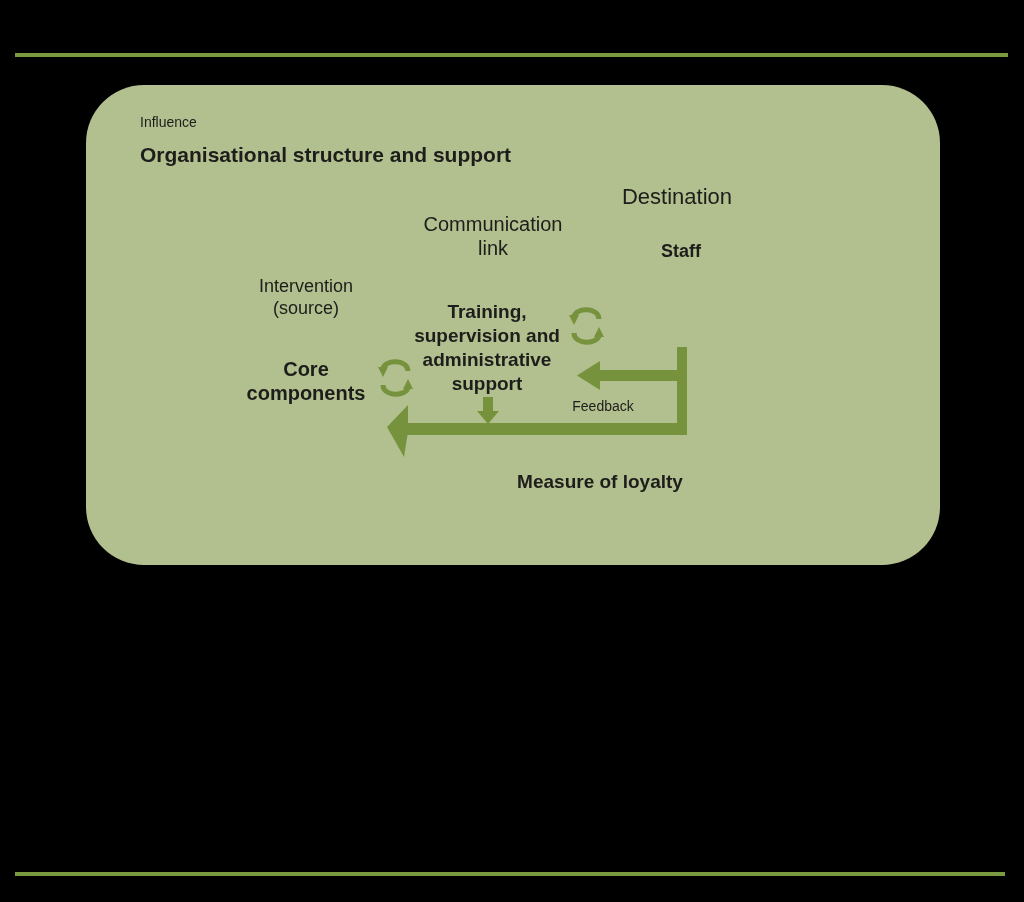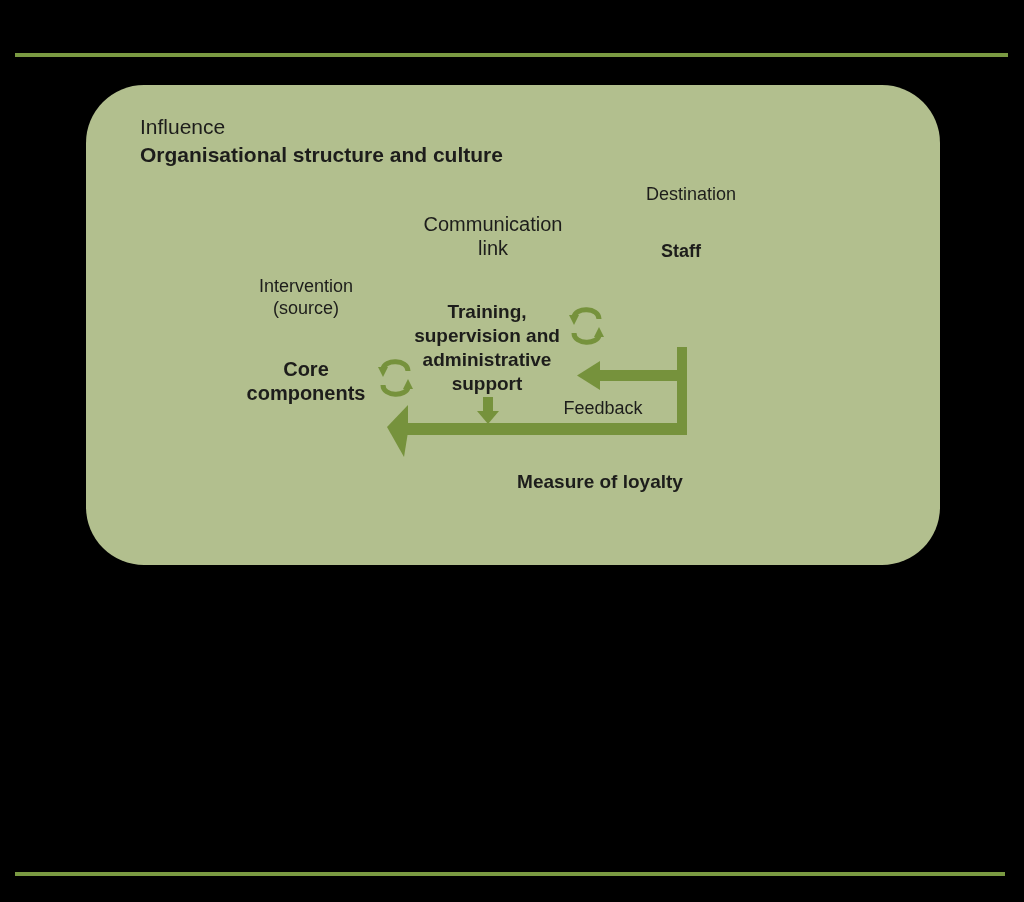--- a/index.html
+++ b/index.html
@@ -17,49 +17,49 @@
   .rule{position:absolute;height:4px;background:var(--rule);}
   .rule-top{left:15px;top:53px;width:993px;}
   .rule-bottom{left:15px;top:872px;width:990px;}
   .panel{
     position:absolute;left:86px;top:85px;width:854px;height:480px;
     background:var(--box-bg);border-radius:58px;
   }
   .lbl{position:absolute;white-space:pre-line;line-height:1.22;}
   .center{transform:translateX(-50%);text-align:center;}
   .bold{font-weight:bold;}
-  .title-line1{left:140px;top:114px;font-size:21px;}
+  .title-line1{left:140px;top:114px;font-size:14px;}
   .title-line2{left:140px;top:142px;font-size:21px;font-weight:bold;}
-  .lbl-destination{left:691px;top:184px;font-size:18px;}
+  .lbl-destination{left:677px;top:184px;font-size:22px;}
   .lbl-communication{left:493px;top:212px;font-size:20px;}
   .lbl-staff{left:681px;top:241px;font-size:18px;}
   .lbl-intervention{left:306px;top:276px;font-size:18px;}
   .lbl-training{left:487px;top:279px;font-size:19px;line-height:1.26;margin-top:21px;}
   .lbl-core{left:306px;top:358px;font-size:20px;line-height:1.18;}
-  .lbl-feedback{left:603px;top:398px;font-size:18px;}
+  .lbl-feedback{left:603px;top:398px;font-size:14px;}
   .lbl-loyalty{left:600px;top:442px;font-size:19px;margin-top:28px;}
   svg.overlay{position:absolute;left:0;top:0;width:1024px;height:902px;pointer-events:none;}
   .arrow-shape{fill:var(--arrow);}
   .icon-arc{stroke:var(--arrow);stroke-width:5;fill:none;}
   .icon-head{fill:var(--arrow);}
 </style>
 </head>
 <body>
 
 <div class="stage">
 
   <div class="rule rule-top"></div>
   <div class="rule rule-bottom"></div>
 
   <div class="panel">
     
   </div>
 
   <div class="lbl title-line1">Influence</div>
-  <div class="lbl title-line2">Organisational structure and culture</div>
+  <div class="lbl title-line2">Organisational structure and support</div>
 
   <div class="lbl center lbl-destination">Destination</div>
   <div class="lbl center lbl-communication">Communication
 link</div>
   <div class="lbl center bold lbl-staff">Staff</div>
   <div class="lbl center lbl-intervention">Intervention
 (source)</div>
   <div class="lbl center bold lbl-training">Training,
 supervision and
 administrative

